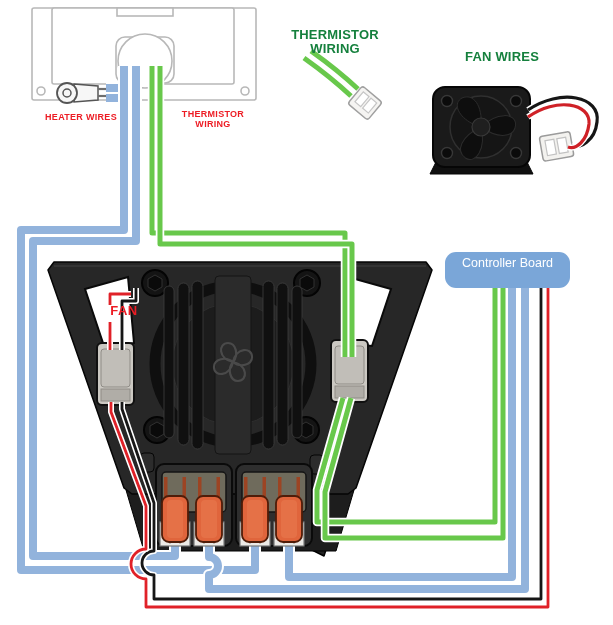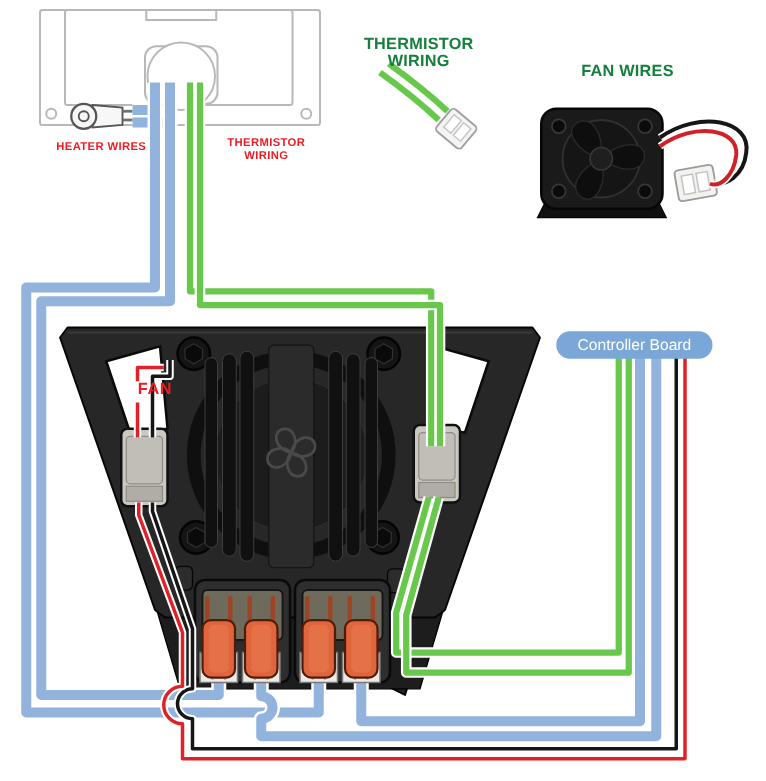--- a/index.html
+++ b/index.html
@@ -3,21 +3,21 @@
 <meta charset="utf-8">
 <style>
   html,body{margin:0;padding:0;background:#fff;}
   #stage{position:relative;width:613px;height:625px;background:#fff;overflow:hidden;
          font-family:"Liberation Sans","DejaVu Sans",sans-serif;}
   #stage svg{position:absolute;left:0;top:0;}
   .lbl{position:absolute;text-align:center;line-height:1.1;}
   .lbl-red{color:var(--label_red);font-weight:bold;font-size:9px;letter-spacing:.3px;}
   .lbl-title{color:#15803d;font-weight:bold;font-size:13px;letter-spacing:.2px;}
   .lbl-fan{color:var(--label_red);font-weight:bold;font-size:13px;letter-spacing:.5px;}
-  #controller-pill{position:absolute;left:445px;top:265px;width:125px;height:22px;
+  #controller-pill{position:absolute;left:445px;top:252px;width:125px;height:36px;
     background:var(--controller_board_fill);border-radius:11px;color:var(--controller_board_text);
     font-size:12.5px;line-height:22px;text-align:center;}
   
   .cas{fill:none;stroke:#fff;stroke-linejoin:round;stroke-linecap:butt;}
   .col{fill:none;stroke-linejoin:round;stroke-linecap:butt;}
   .b-cas{stroke-width:12px;} .b-col{stroke:var(--heater_wire_blue);stroke-width:8px;}
   .g-cas{stroke-width:8.5px;} .g-col{stroke:var(--thermistor_wire_green);stroke-width:5px;}
   .r-cas{stroke-width:6px;} .r-col{stroke:var(--fan_wire_red);stroke-width:2.8px;}
   .k-col{stroke:var(--fan_wire_black);stroke-width:2.8px;}
   .blk{stroke:#b8b8b8;stroke-width:1.6;fill:#fff;}

